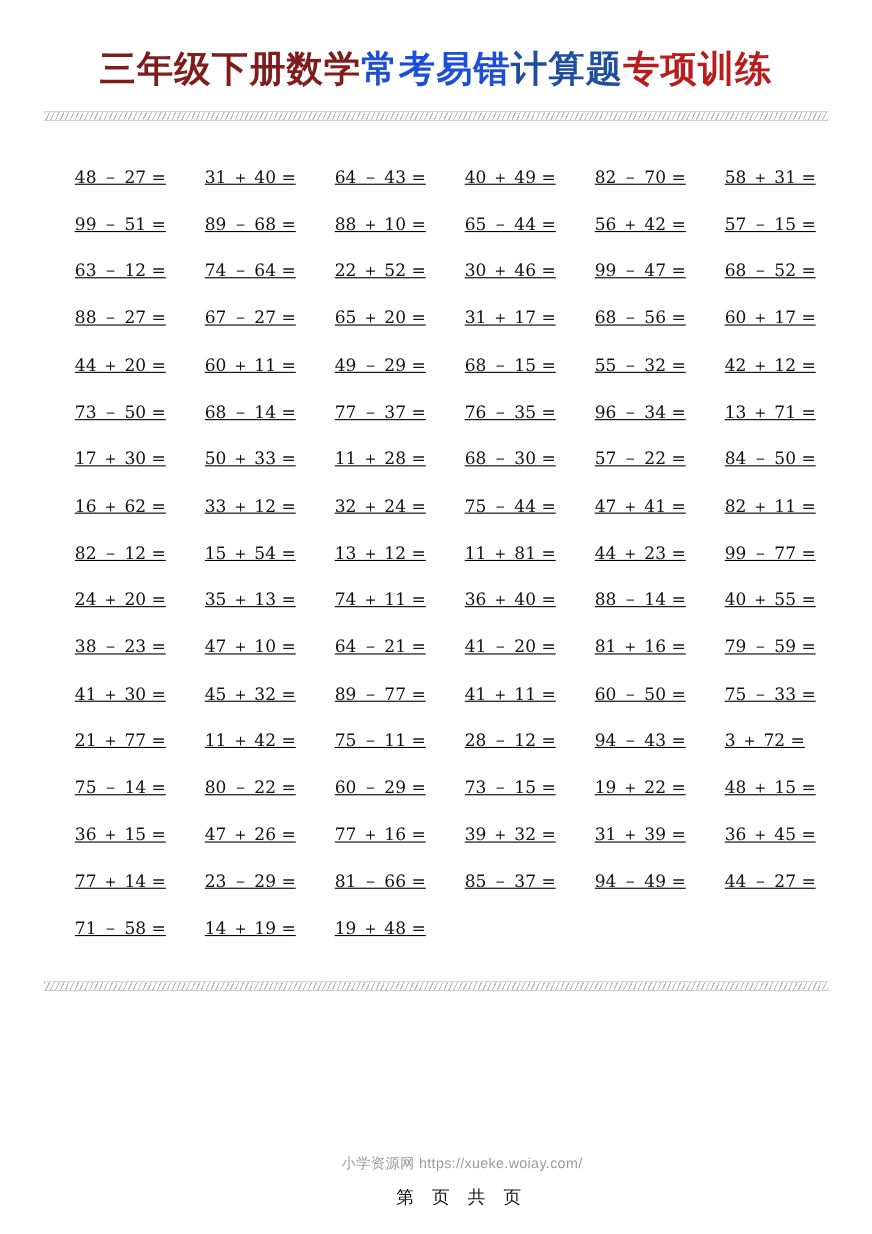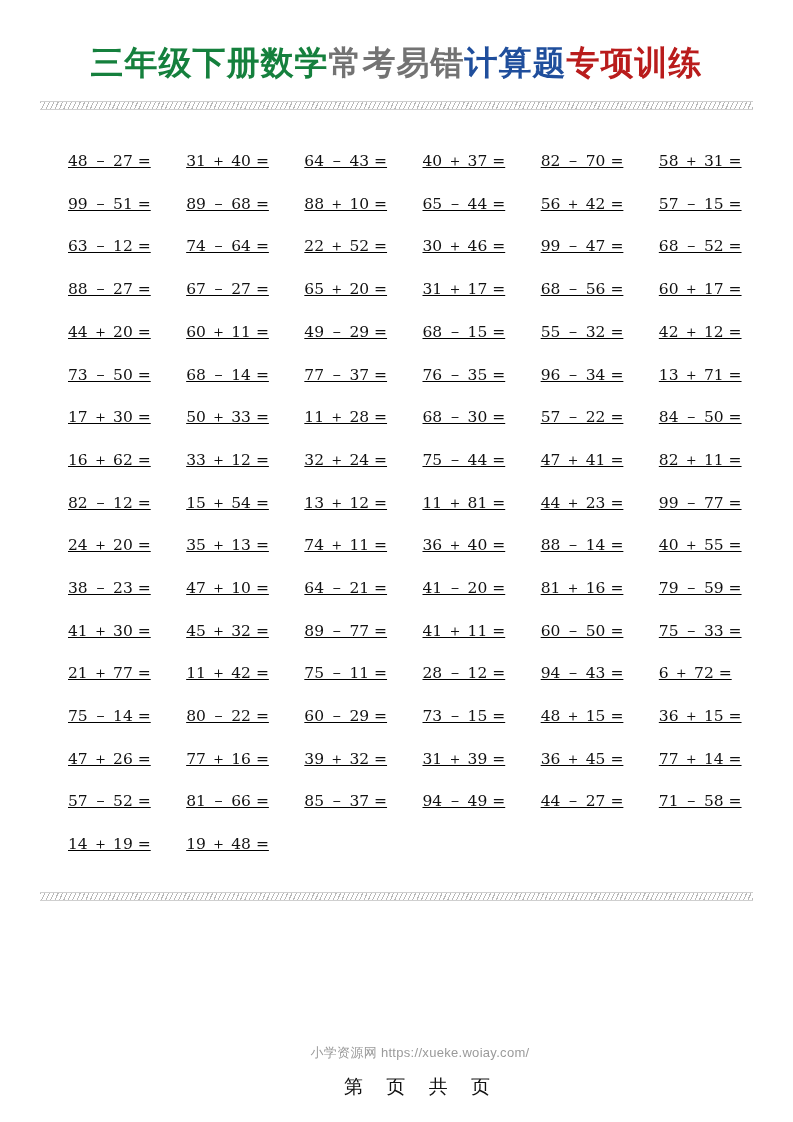--- a/index.html
+++ b/index.html
@@ -27,22 +27,22 @@
     text-align: center;
   }
   .title {
     font-family: "DejaVu Serif", serif;
     font-weight: bold;
     font-size: 33px;
     letter-spacing: 1px;
     white-space: nowrap;
     line-height: 1.25;
   }
-  .title .t1 { color: #15803d; }
-  .title .t2 { color: #737373; }
+  .title .t1 { color: #7f1d1d; }
+  .title .t2 { color: #1d4ed8; }
   .title .t3 { color: #1f4e9c; }
   .title .t4 { color: #b91c1c; }
 
   .rule {
     margin: 18px 16px 0 16px;
     height: 7px;
     background-image: repeating-linear-gradient(
       115deg,
       #b9b9b9 0px,
       #b9b9b9 1px,
@@ -89,42 +89,42 @@
     padding-left: 47px;
   }
   .watermark {
     font-size: 13px;
     color: #9a9a9a;
     font-family: "Liberation Sans", sans-serif;
     letter-spacing: 0.3px;
   }
   .pageno {
     margin-top: 12px;
-    font-size: 19px;
+    font-size: 16px;
     color: #111;
-    font-family: Liberation Mono, monospace;
+    font-family: Liberation Sans, sans-serif;
     letter-spacing: 6px;
   }
 </style>
 </head>
 <body>
 
 <div class="page">
 
   <div class="title-block">
     <div class="title"><span class="t1">三年级下册数学</span><span class="t2">常考易错</span><span class="t3">计算题</span><span class="t4">专项训练</span></div>
   </div>
 
   <div class="rule"></div>
 
   <div class="grid" id="problem-grid">
       <div class="cell">48 － 27 =</div>
       <div class="cell">31 ＋ 40 =</div>
       <div class="cell">64 － 43 =</div>
-      <div class="cell">40 ＋ 37 =</div>
+      <div class="cell">40 ＋ 49 =</div>
       <div class="cell">82 － 70 =</div>
       <div class="cell">58 ＋ 31 =</div>
       <div class="cell">99 － 51 =</div>
       <div class="cell">89 － 68 =</div>
       <div class="cell">88 ＋ 10 =</div>
       <div class="cell">65 － 44 =</div>
       <div class="cell">56 ＋ 42 =</div>
       <div class="cell">57 － 15 =</div>
       <div class="cell">63 － 12 =</div>
       <div class="cell">74 － 64 =</div>
@@ -184,34 +184,35 @@
       <div class="cell">45 ＋ 32 =</div>
       <div class="cell">89 － 77 =</div>
       <div class="cell">41 ＋ 11 =</div>
       <div class="cell">60 － 50 =</div>
       <div class="cell">75 － 33 =</div>
       <div class="cell">21 ＋ 77 =</div>
       <div class="cell">11 ＋ 42 =</div>
       <div class="cell">75 － 11 =</div>
       <div class="cell">28 － 12 =</div>
       <div class="cell">94 － 43 =</div>
-      <div class="cell">6 ＋ 72 =</div>
+      <div class="cell">3 ＋ 72 =</div>
       <div class="cell">75 － 14 =</div>
       <div class="cell">80 － 22 =</div>
       <div class="cell">60 － 29 =</div>
       <div class="cell">73 － 15 =</div>
+      <div class="cell">19 ＋ 22 =</div>
       <div class="cell">48 ＋ 15 =</div>
       <div class="cell">36 ＋ 15 =</div>
       <div class="cell">47 ＋ 26 =</div>
       <div class="cell">77 ＋ 16 =</div>
       <div class="cell">39 ＋ 32 =</div>
       <div class="cell">31 ＋ 39 =</div>
       <div class="cell">36 ＋ 45 =</div>
       <div class="cell">77 ＋ 14 =</div>
-      <div class="cell">57 － 52 =</div>
+      <div class="cell">23 － 29 =</div>
       <div class="cell">81 － 66 =</div>
       <div class="cell">85 － 37 =</div>
       <div class="cell">94 － 49 =</div>
       <div class="cell">44 － 27 =</div>
       <div class="cell">71 － 58 =</div>
       <div class="cell">14 ＋ 19 =</div>
       <div class="cell">19 ＋ 48 =</div>
     </div>
 
   <div class="spacer"></div>

